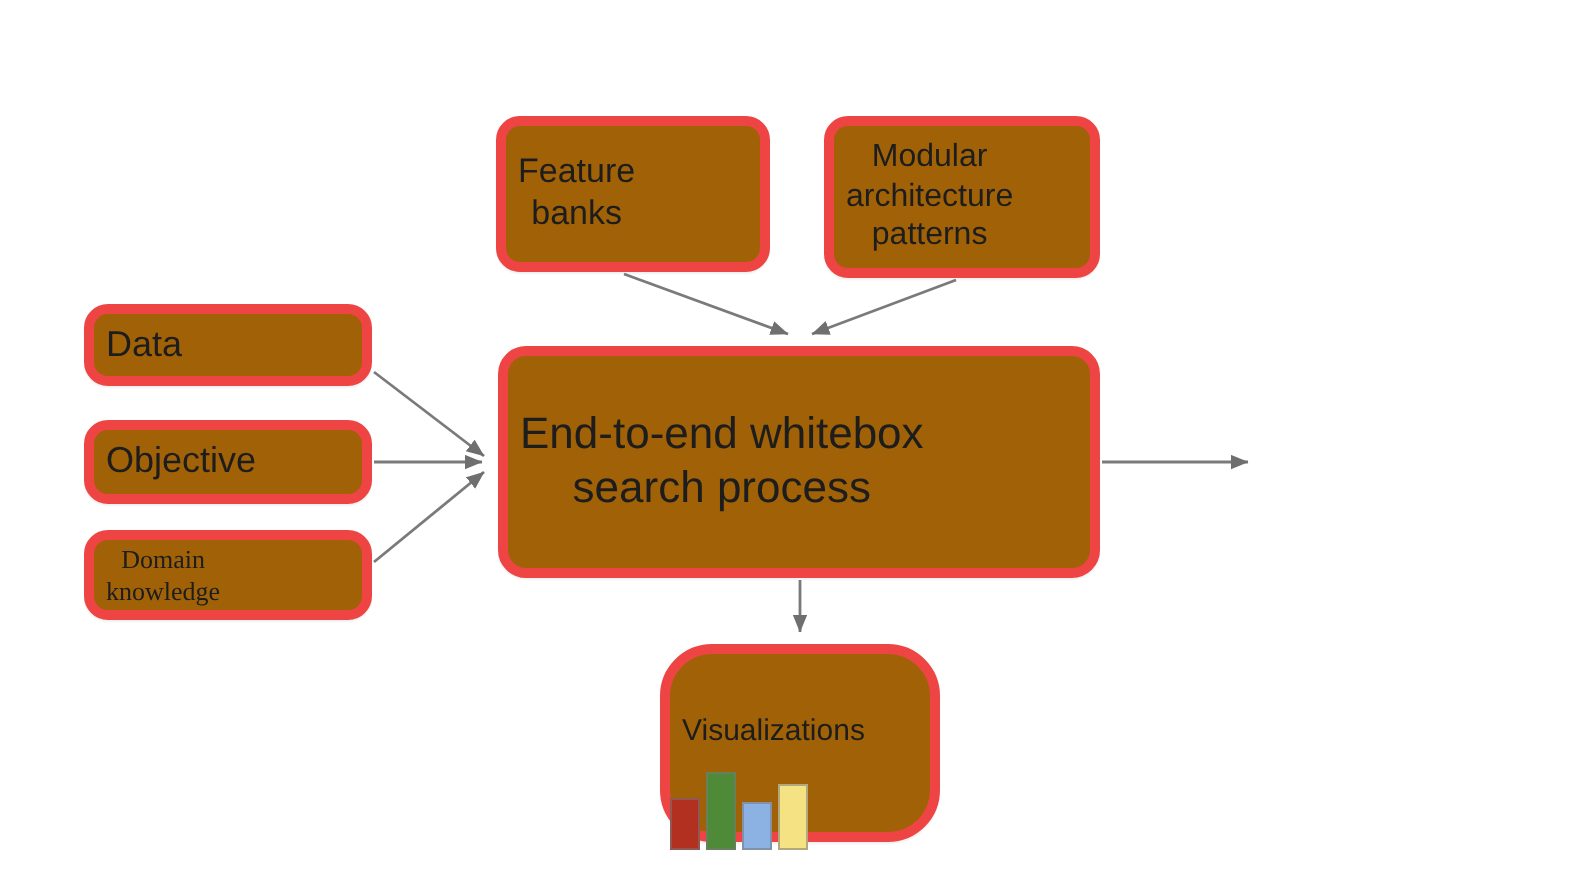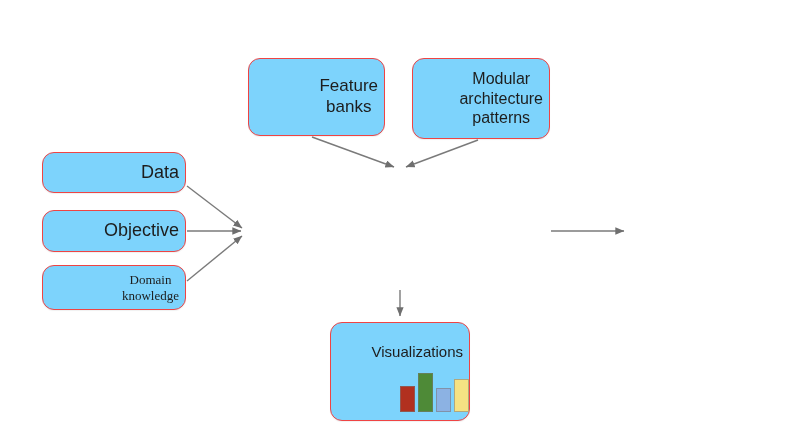--- a/index.html
+++ b/index.html
@@ -11,46 +11,46 @@
     position: relative;
     width: 792px;
     height: 444px;
     background: #ffffff;
     overflow: hidden;
     font-family: "Liberation Sans", sans-serif;
   }
   .node {
     position: absolute;
     box-sizing: border-box;
-    background: #7dd3fc;
-    border: 1px solid #ef4444;
+    background: #a16207;
+    border: 5px solid #ef4444;
     border-radius: 12px;
     display: flex;
     flex-direction: column;
-    align-items: flex-end;
+    align-items: flex-start;
     justify-content: center;
     color: #1d1d1d;
     text-align: center;
     line-height: 1.22;
     box-shadow: 0 1px 1px rgba(0,0,0,0.06);
   }
   .node .label {
     white-space: pre-line;
     padding: 0 6px;
   }
 
   
   #node-feature-banks { left: 248px; top: 58px;  width: 137px; height: 78px;  font-size: 17px; }
   #node-modular       { left: 412px; top: 58px;  width: 138px; height: 81px;  font-size: 16px; }
   #node-data          { left: 42px;  top: 152px; width: 144px; height: 41px;  font-size: 18px; }
   #node-objective     { left: 42px;  top: 210px; width: 144px; height: 42px;  font-size: 18px; }
   #node-domain        { left: 42px;  top: 265px; width: 144px; height: 45px;  font-size: 13px; font-family: Liberation Serif, serif; }
   #node-core          { left: 249px; top: 173px; width: 301px; height: 116px; font-size: 22px; border-radius: 14px; }
   #node-production    { left: 631px; top: 183px; width: 134px; height: 94px;  font-size: 18px; }
-  #node-visualizations{ left: 330px; top: 322px; width: 140px; height: 99px;  font-size: 15px; justify-content: flex-start; padding-top: 20px; }
+  #node-visualizations{ left: 330px; top: 322px; width: 140px; height: 99px;  font-size: 15px; justify-content: flex-start; padding-top: 30px; border-radius: 26px; }
 
   #chart-icon {
     display: flex;
     align-items: flex-end;
     gap: 3px;
     height: 40px;
     margin-top: 11px;
   }
   #chart-icon .bar {
     width: 15px;
@@ -112,20 +112,24 @@
 
   <div class="node" id="node-data">
     <span class="label">Data</span>
   </div>
 
   <div class="node" id="node-domain">
     <span class="label">Domain
 knowledge</span>
   </div>
 
+  <div class="node" id="node-core">
+    <span class="label">End-to-end whitebox
+search process</span>
+  </div>
 
 
   <div class="node" id="node-visualizations">
     <span class="label">Visualizations</span>
     <div id="chart-icon">
         <div class="bar" style="background: rgb(177, 48, 31); height: 26px;"></div>
         <div class="bar" style="background: rgb(78, 138, 55); height: 39px;"></div>
         <div class="bar" style="background: rgb(140, 178, 227); height: 24px;"></div>
         <div class="bar" style="background: rgb(245, 226, 131); height: 33px;"></div>
       </div>

